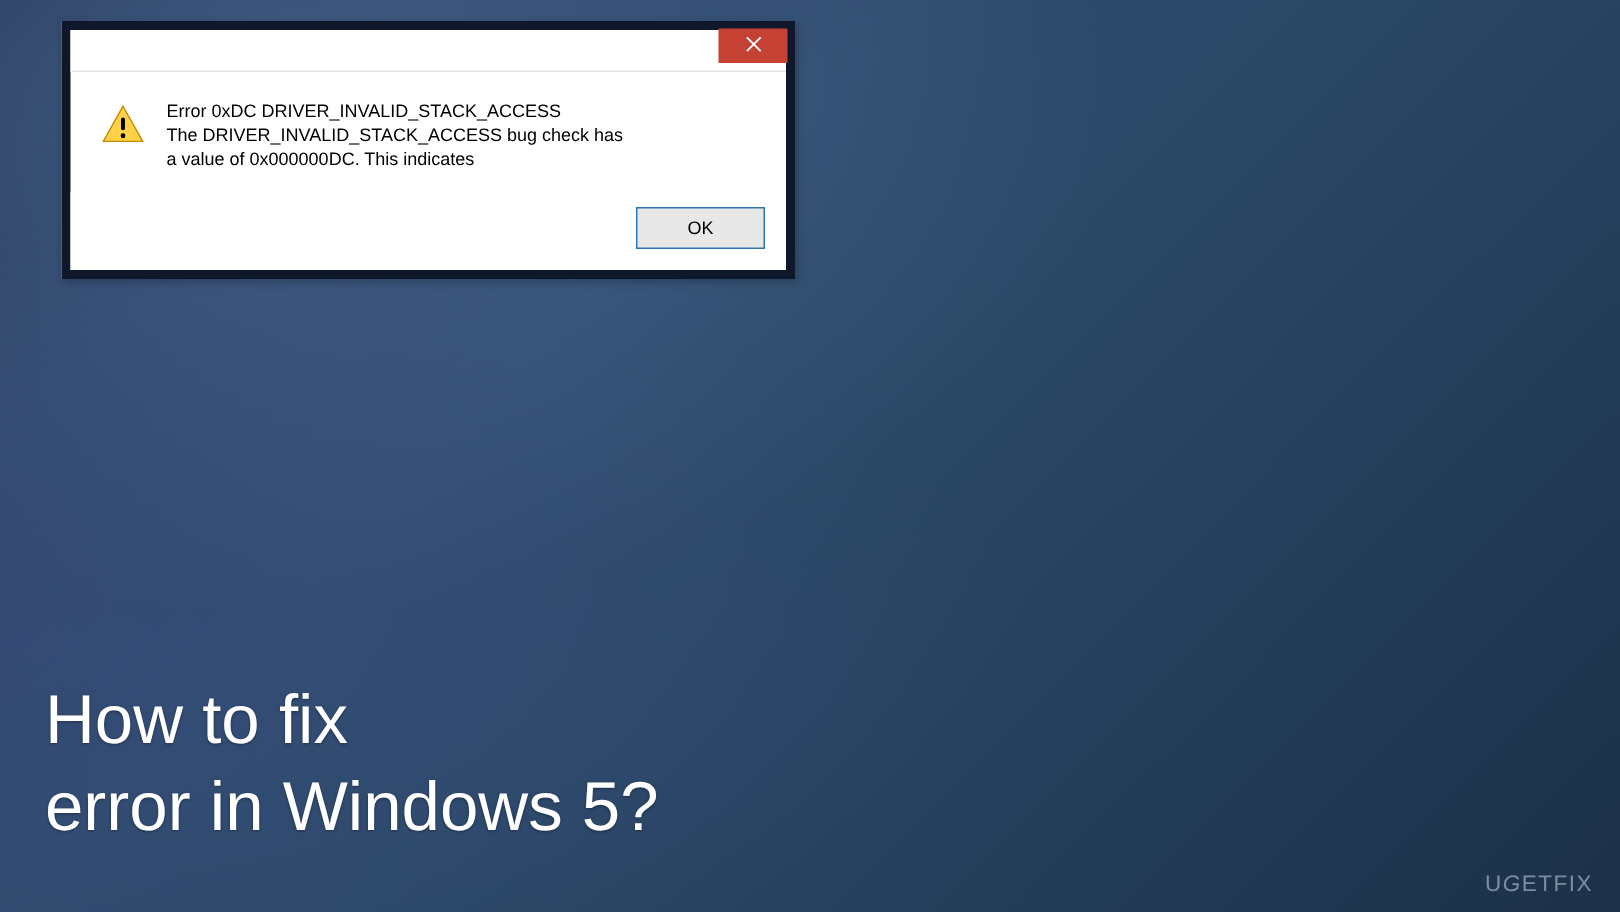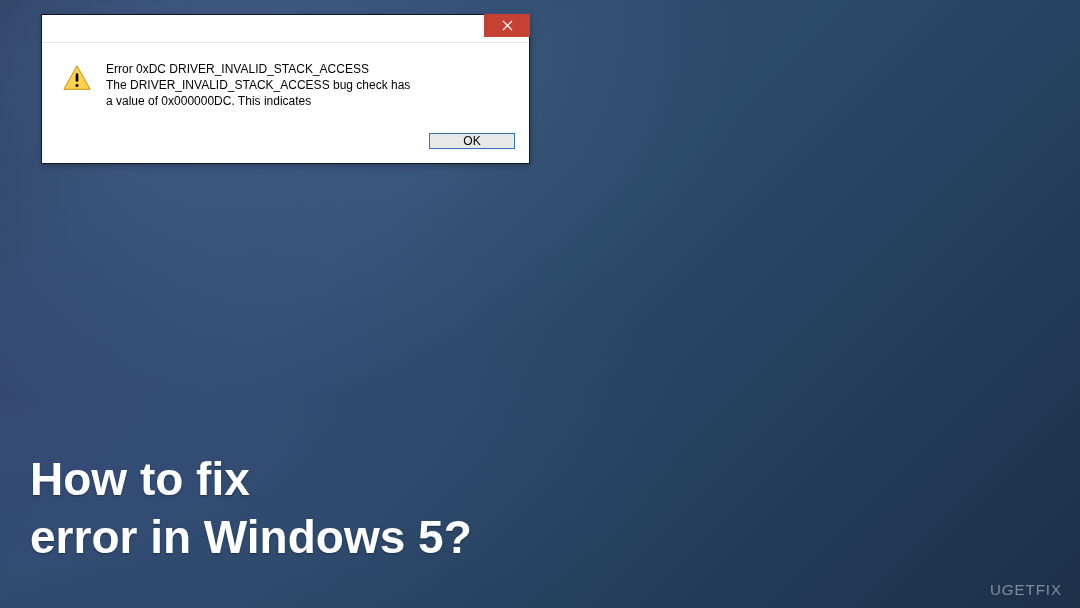--- a/index.html
+++ b/index.html
@@ -14,21 +14,21 @@
     color: #fff;
   }
 
   
   .dialog {
     position: absolute;
     top: 14px;
     left: 41px;
     width: 489px;
     background: #fff;
-    border: 1px solid #0f172a;
+    border: 6px solid #0f172a;
     box-shadow: 1px 2px 6px rgba(0,0,0,0.25);
   }
   .titlebar {
     height: 28px;
     background: #fff;
     border-bottom: 1px solid #e6e6e6;
     display: flex;
     justify-content: flex-end;
   }
   .closebtn {
@@ -60,41 +60,41 @@
   .msg span { display: block; }
 
   .footer {
     padding: 10px 14px 14px;
     display: flex;
     justify-content: flex-end;
     background: #fff;
   }
   .okbtn {
     min-width: 86px;
-    height: 16px;
+    height: 28px;
     background: #e8e8e8;
     border: 1px solid #2e76b8;
     font-size: 12px;
     color: #000;
     font-family: inherit;
     cursor: pointer;
   }
 
   
   .headline {
     position: absolute;
     left: 30px;
     bottom: 42px;
     font-size: 46px;
     line-height: 58px;
     font-weight: 400;
     color: #fff;
     text-shadow: 0 1px 2px rgba(0,0,0,0.35);
   }
-  .headline span { display: block; font-weight: bold; }
+  .headline span { display: block; }
 
   .watermark {
     position: absolute;
     right: 18px;
     bottom: 10px;
     font-size: 15px;
     letter-spacing: 1px;
     color: rgba(200,215,230,0.55);
     font-weight: 400;
   }

